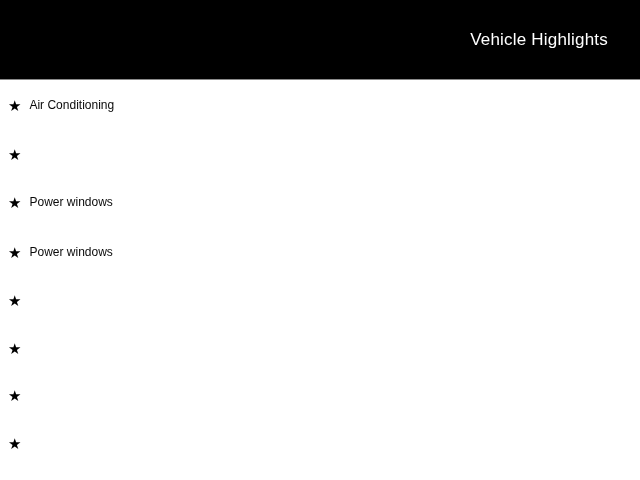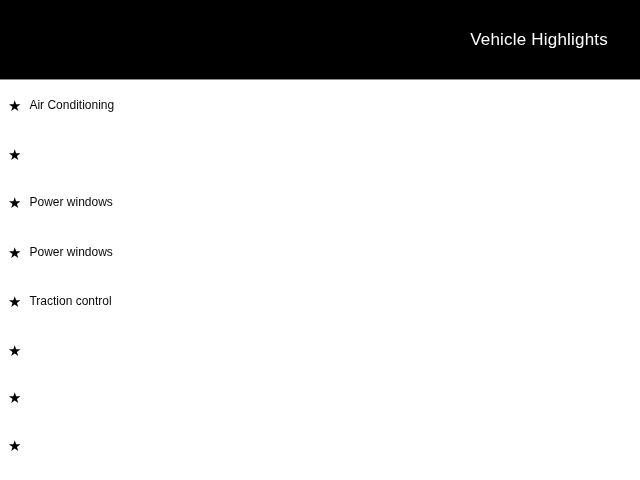--- a/index.html
+++ b/index.html
@@ -70,21 +70,20 @@
   <li>
     <span class="star">★</span>
     <span class="label">Power windows</span>
   </li>
   <li>
     <span class="star">★</span>
     <span class="label">Power windows</span>
   </li>
   <li>
     <span class="star">★</span>
-    <span class="label">Traction control</span>
   </li>
   <li>
     <span class="star">★</span>
   </li>
   <li>
     <span class="star">★</span>
   </li>
   <li>
     <span class="star">★</span>
   </li>

